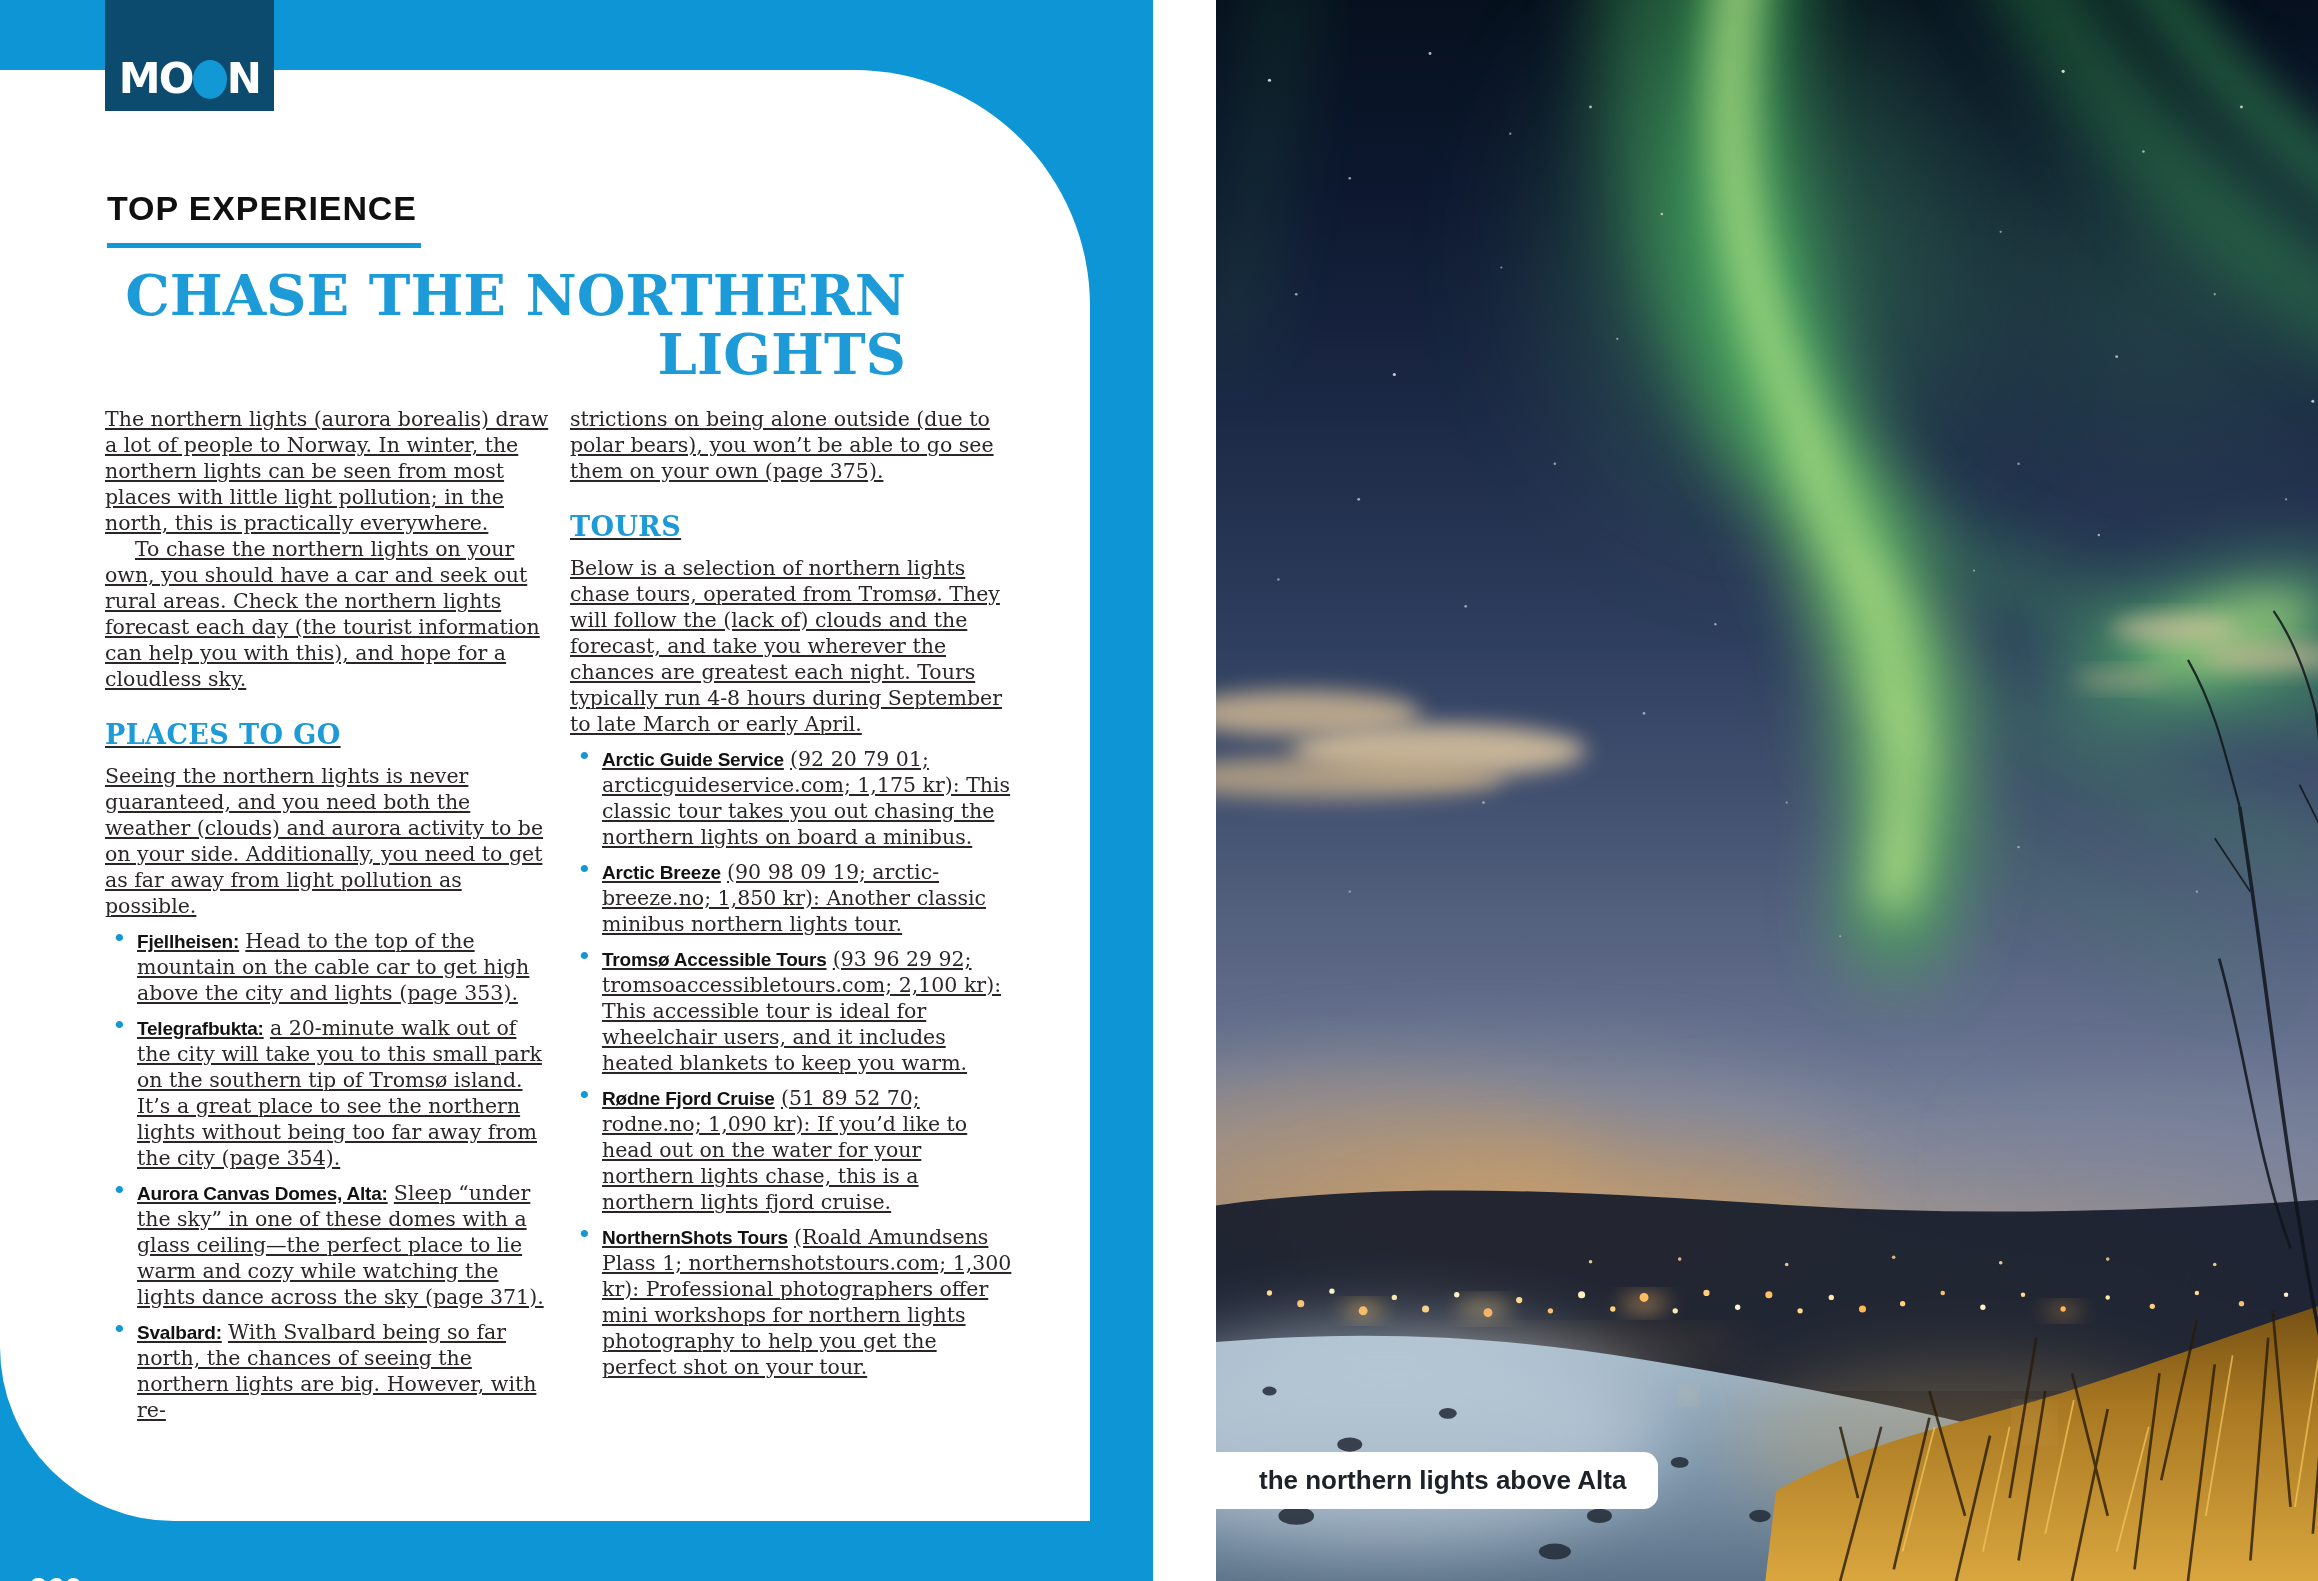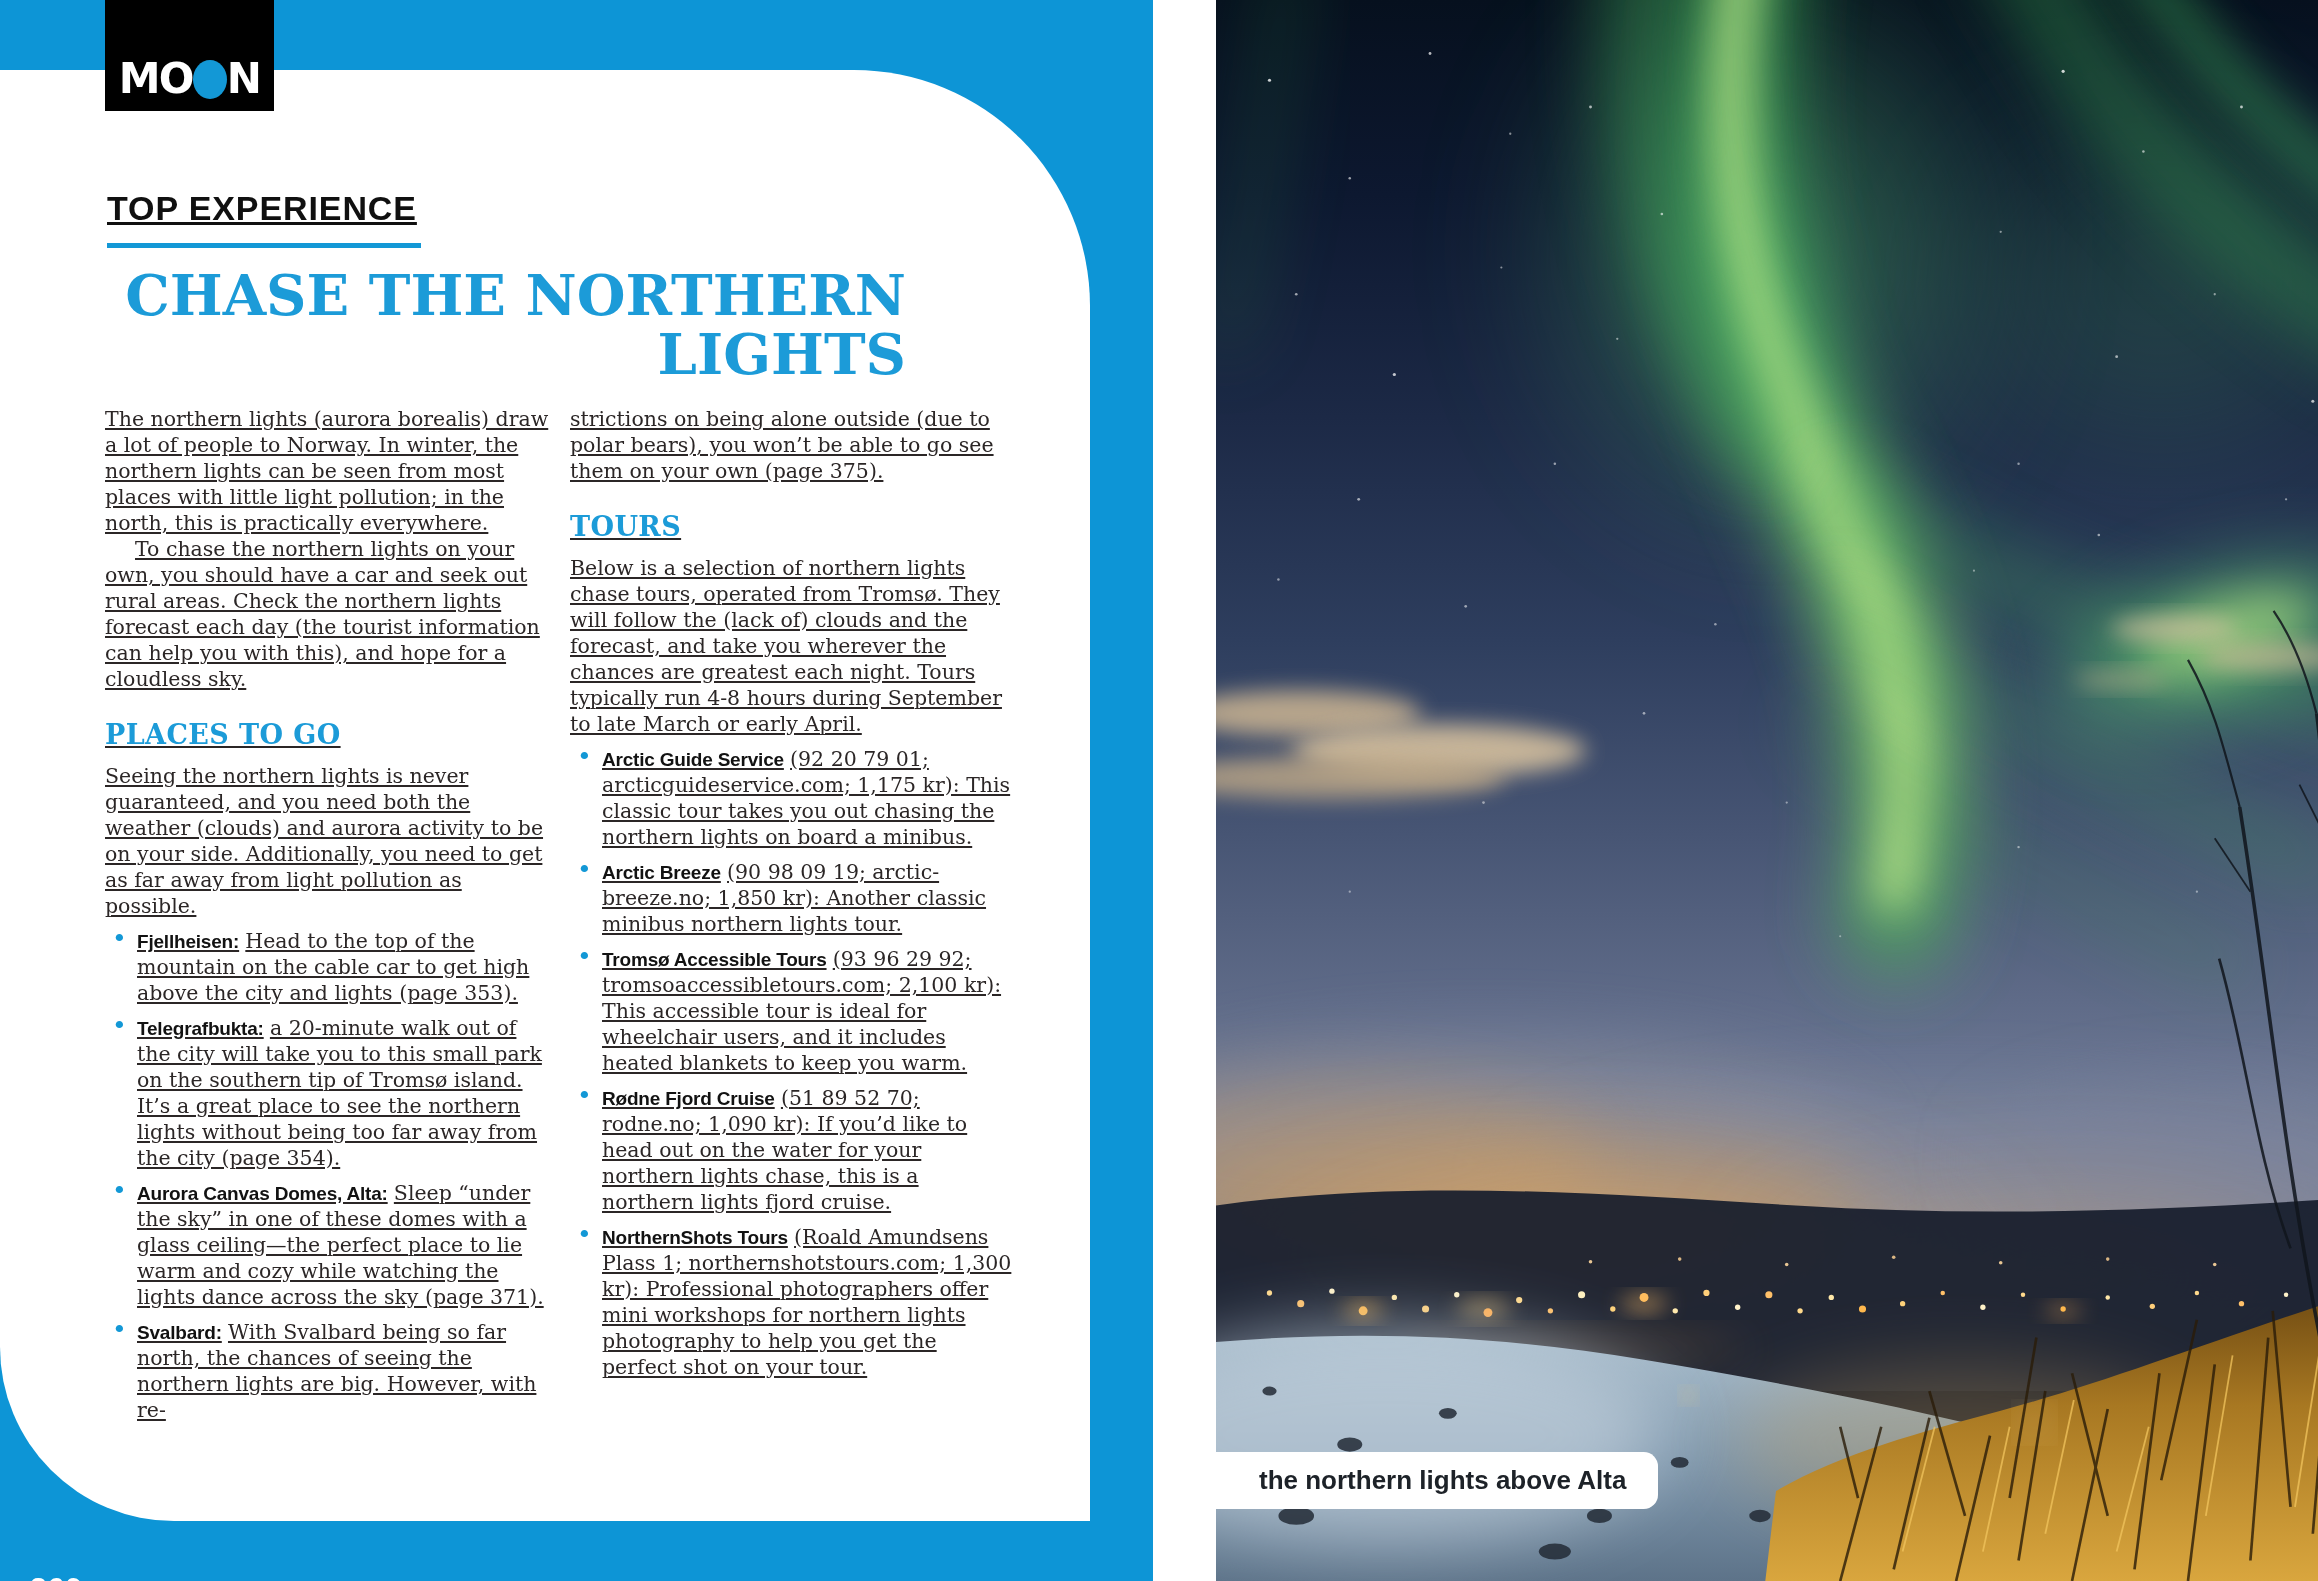--- a/index.html
+++ b/index.html
@@ -1,25 +1,25 @@
 <!DOCTYPE html>
 <html style="font-size:14.3px"><head>
 <meta charset="utf-8">
 <style>
   html,body{margin:0;padding:0;background:#fff;}
   #stage{position:relative;width:2319px;height:1581px;background:#fff;overflow:hidden;}
 
   .left-panel{position:absolute;left:0;top:0;width:1153px;height:1581px;background:#0d95d6;}
   .page{position:absolute;left:0;top:70px;width:1090px;height:1451px;background:#ffffff;border-radius:0 236px 0 174px;}
 
-  .logo{position:absolute;left:105px;top:0;width:169px;height:111px;background:#000000;display:flex;align-items:flex-end;justify-content:center;padding-bottom:10.7px;box-sizing:border-box;}
+  .logo{position:absolute;left:105px;top:0;width:169px;height:111px;background:#0c4a6e;display:flex;align-items:flex-end;justify-content:center;padding-bottom:10.7px;box-sizing:border-box;}
   .logo-txt{font:900 42px "DejaVu Sans",sans-serif;color:#fff;letter-spacing:-1.8px;line-height:1;}
   .moon{display:block;width:34px;height:39px;border-radius:50%;background:#1398d6;margin:0 0 0.9px 0;}
 
-  .kicker{position:absolute;left:107px;top:189px;font:700 34px "Liberation Sans",sans-serif;color:#101010;letter-spacing:0.9px;text-decoration:underline;}
+  .kicker{position:absolute;left:107px;top:189px;font:700 34px "Liberation Sans",sans-serif;color:#101010;letter-spacing:0.9px;}
   .rule{position:absolute;left:107px;top:243px;width:314px;height:4.5px;background:#1398d6;}
   .title{position:absolute;left:103px;top:266px;width:803px;margin:0;font:700 56px "DejaVu Serif",serif;color:#1c9bd8;line-height:1.05;text-align:right;}
 
   .col{position:absolute;top:406px;font:400 20.5px "DejaVu Serif",serif;color:#2b2626;line-height:26px;text-decoration:underline;}
   .col1{left:105px;width:446px;}
   .col2{left:570px;width:443px;}
   p.body{margin:0;}
   p.indent{text-indent:30px;}
   .subhead{margin:27px 0 12.5px 0;font:700 27px "DejaVu Serif",serif;color:#1c9bd8;letter-spacing:0.4px;}
   .bullet{position:relative;padding-left:32px;margin-top:9px;}

